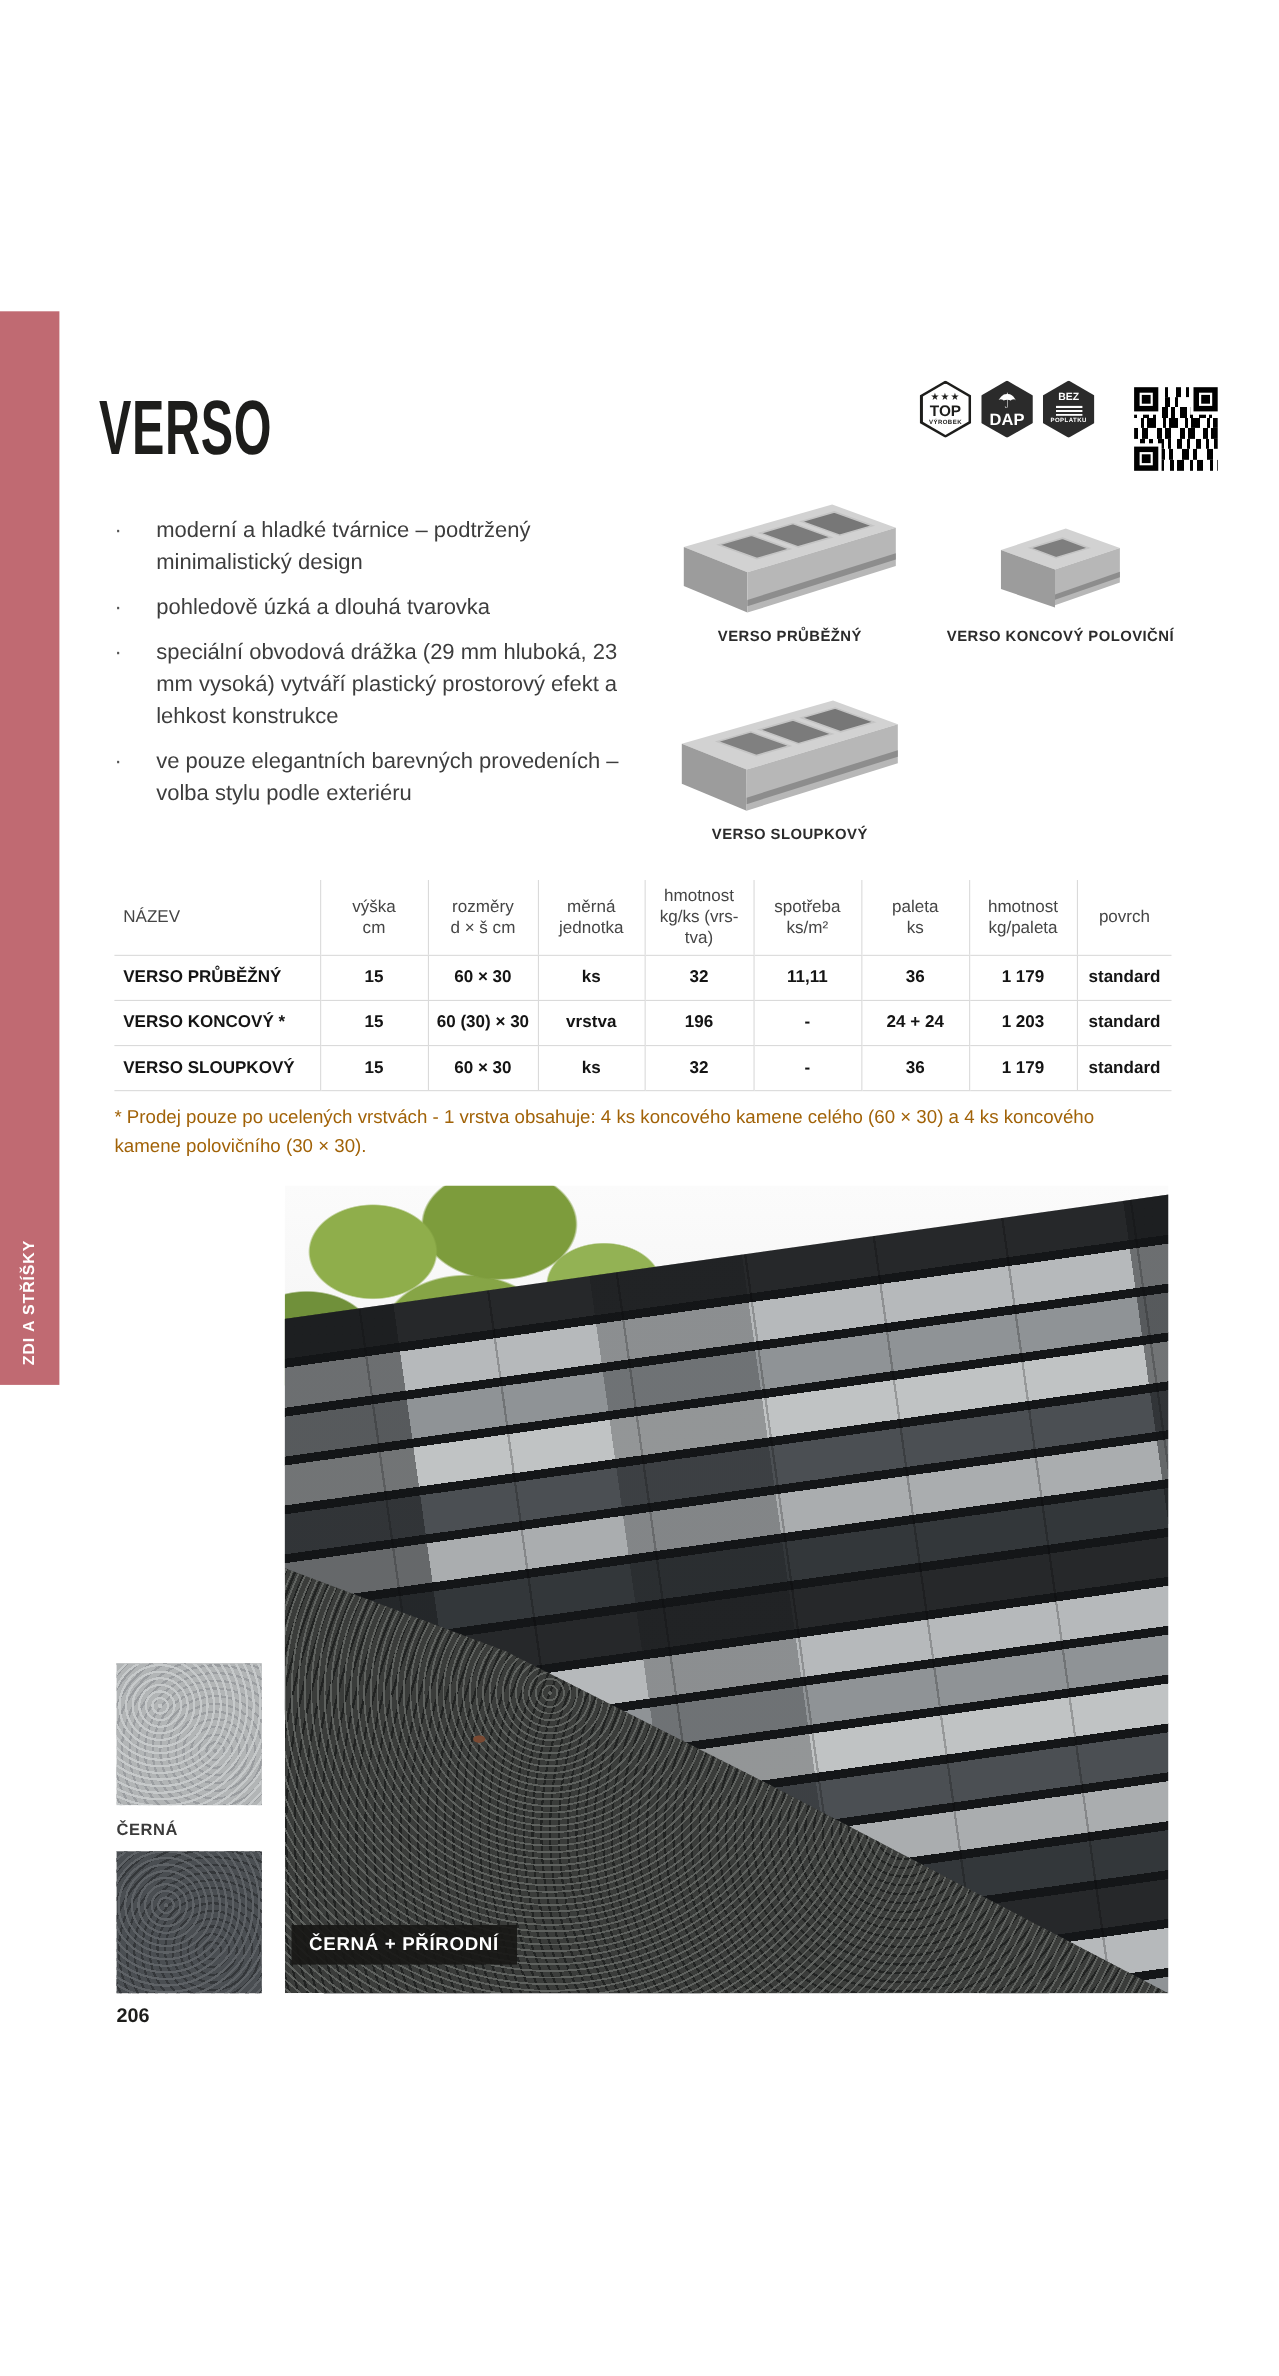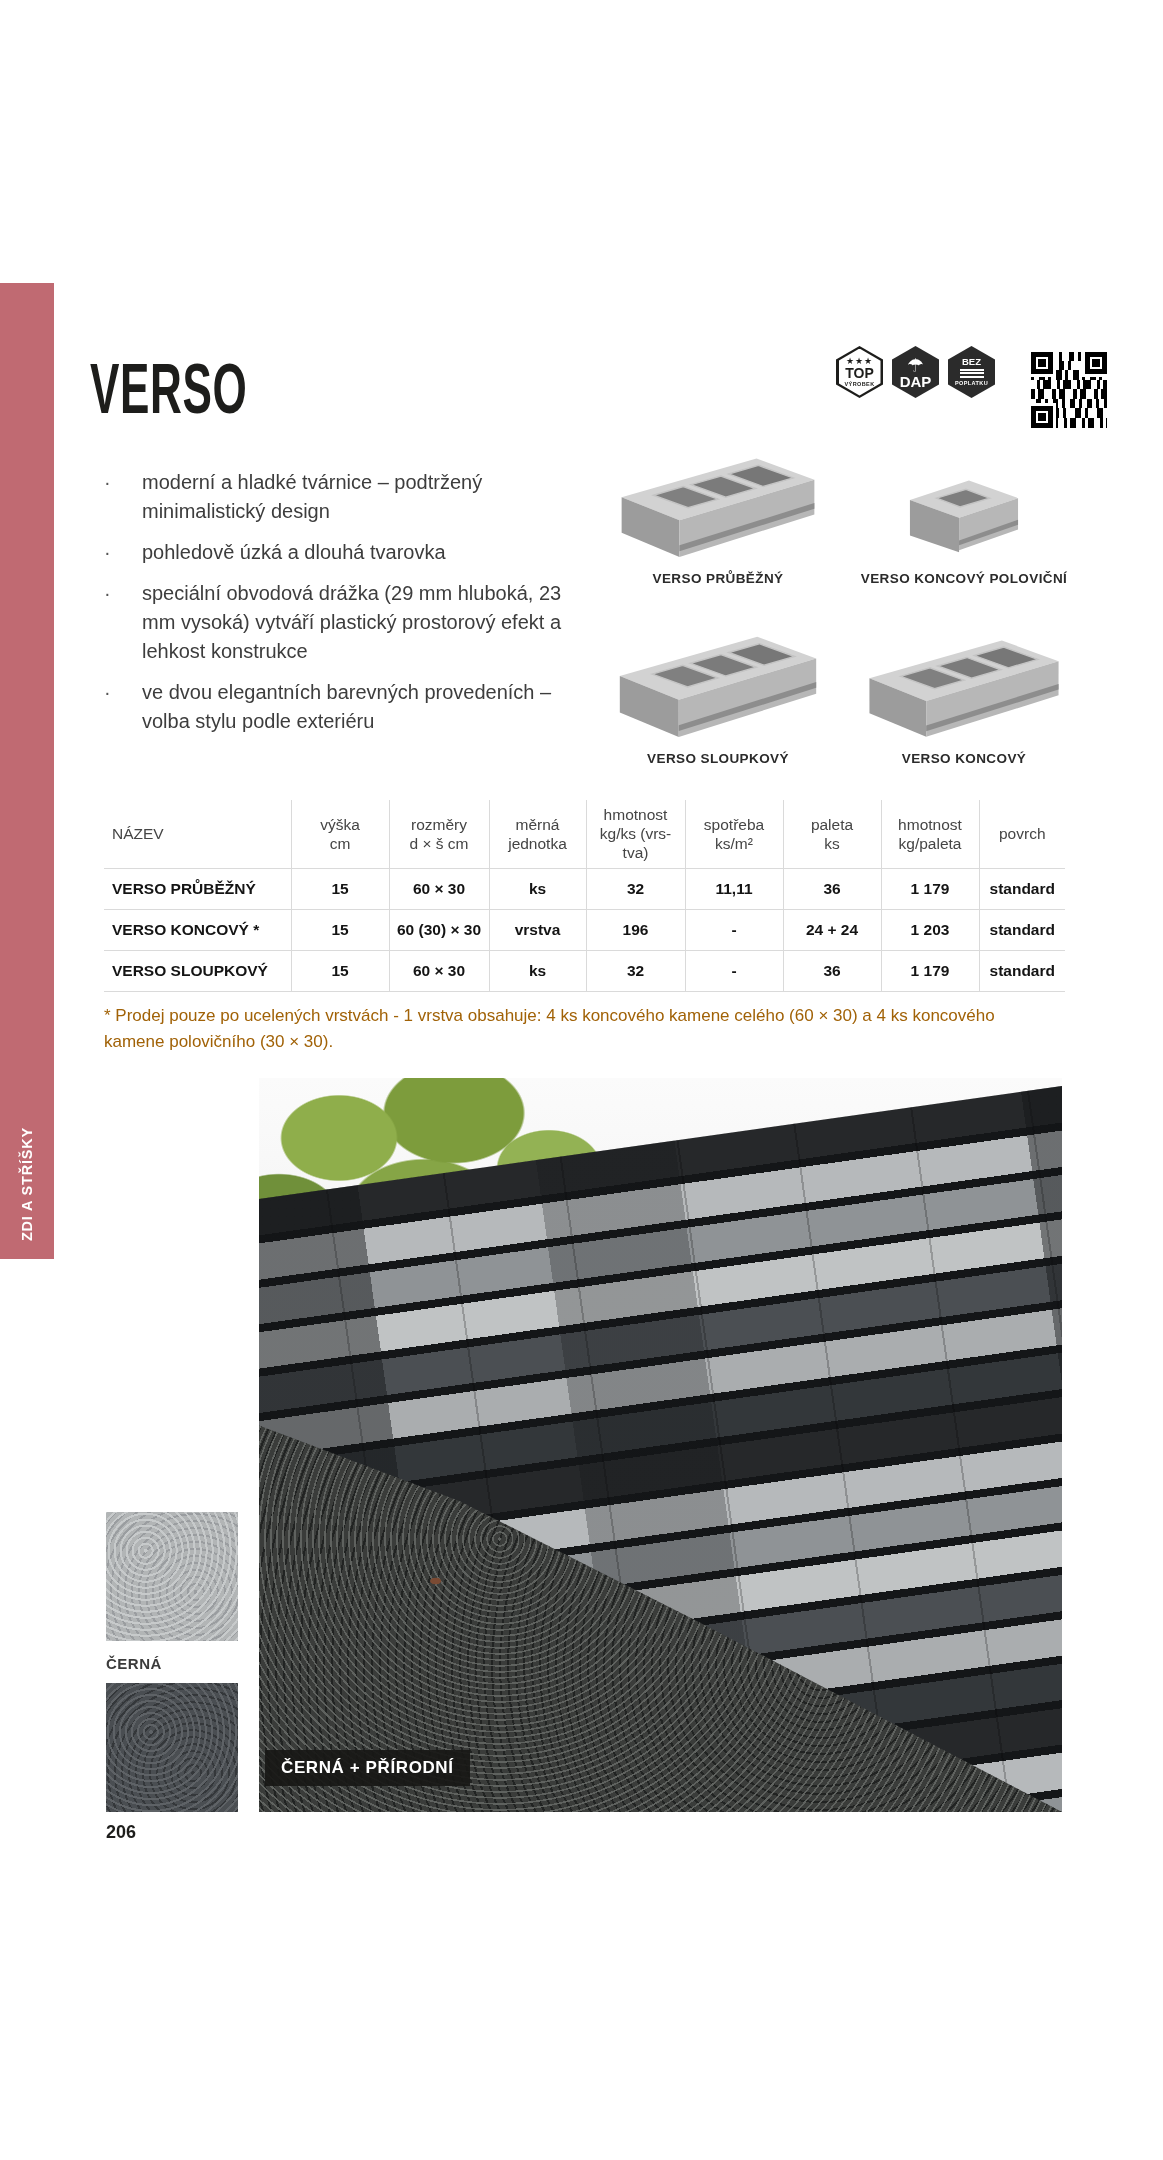--- a/index.html
+++ b/index.html
@@ -183,21 +183,21 @@
     <li>
         <span class="dot">·</span>
         <span>pohledově úzká a dlouhá tvarovka</span>
       </li>
     <li>
         <span class="dot">·</span>
         <span>speciální obvodová drážka (29 mm hluboká, 23 mm vysoká) vytváří plastický prostorový efekt a lehkost konstrukce</span>
       </li>
     <li>
         <span class="dot">·</span>
-        <span>ve dvou elegantních barevných provedeních – volba stylu podle exteriéru</span>
+        <span>ve pouze elegantních barevných provedeních – volba stylu podle exteriéru</span>
       </li>
   </ul>
 
   <div class="products">
     <figure class="fig">
       <svg width="212" height="121" viewBox="0 0 220 125">
           <use href="#blk"></use>
         </svg>
       <figcaption>VERSO PRŮBĚŽNÝ</figcaption>
     </figure>
@@ -205,26 +205,20 @@
       <svg width="138" height="113" viewBox="0 0 140 115">
           <use href="#blk-half"></use>
         </svg>
       <figcaption>VERSO KONCOVÝ POLOVIČNÍ</figcaption>
     </figure>
     <figure class="fig">
       <svg width="216" height="123" viewBox="0 0 220 125">
           <use href="#blk"></use>
         </svg>
       <figcaption>VERSO SLOUPKOVÝ</figcaption>
-    </figure>
-    <figure class="fig">
-      <svg width="208" height="119" viewBox="0 0 220 125">
-          <use href="#blk"></use>
-        </svg>
-      <figcaption>VERSO KONCOVÝ</figcaption>
     </figure>
   </div>
 
   <table class="spec">
     <colgroup>
       <col style="width:187px">
         <col style="width:98px">
         <col style="width:100px">
         <col style="width:97px">
       <col style="width:99px">

